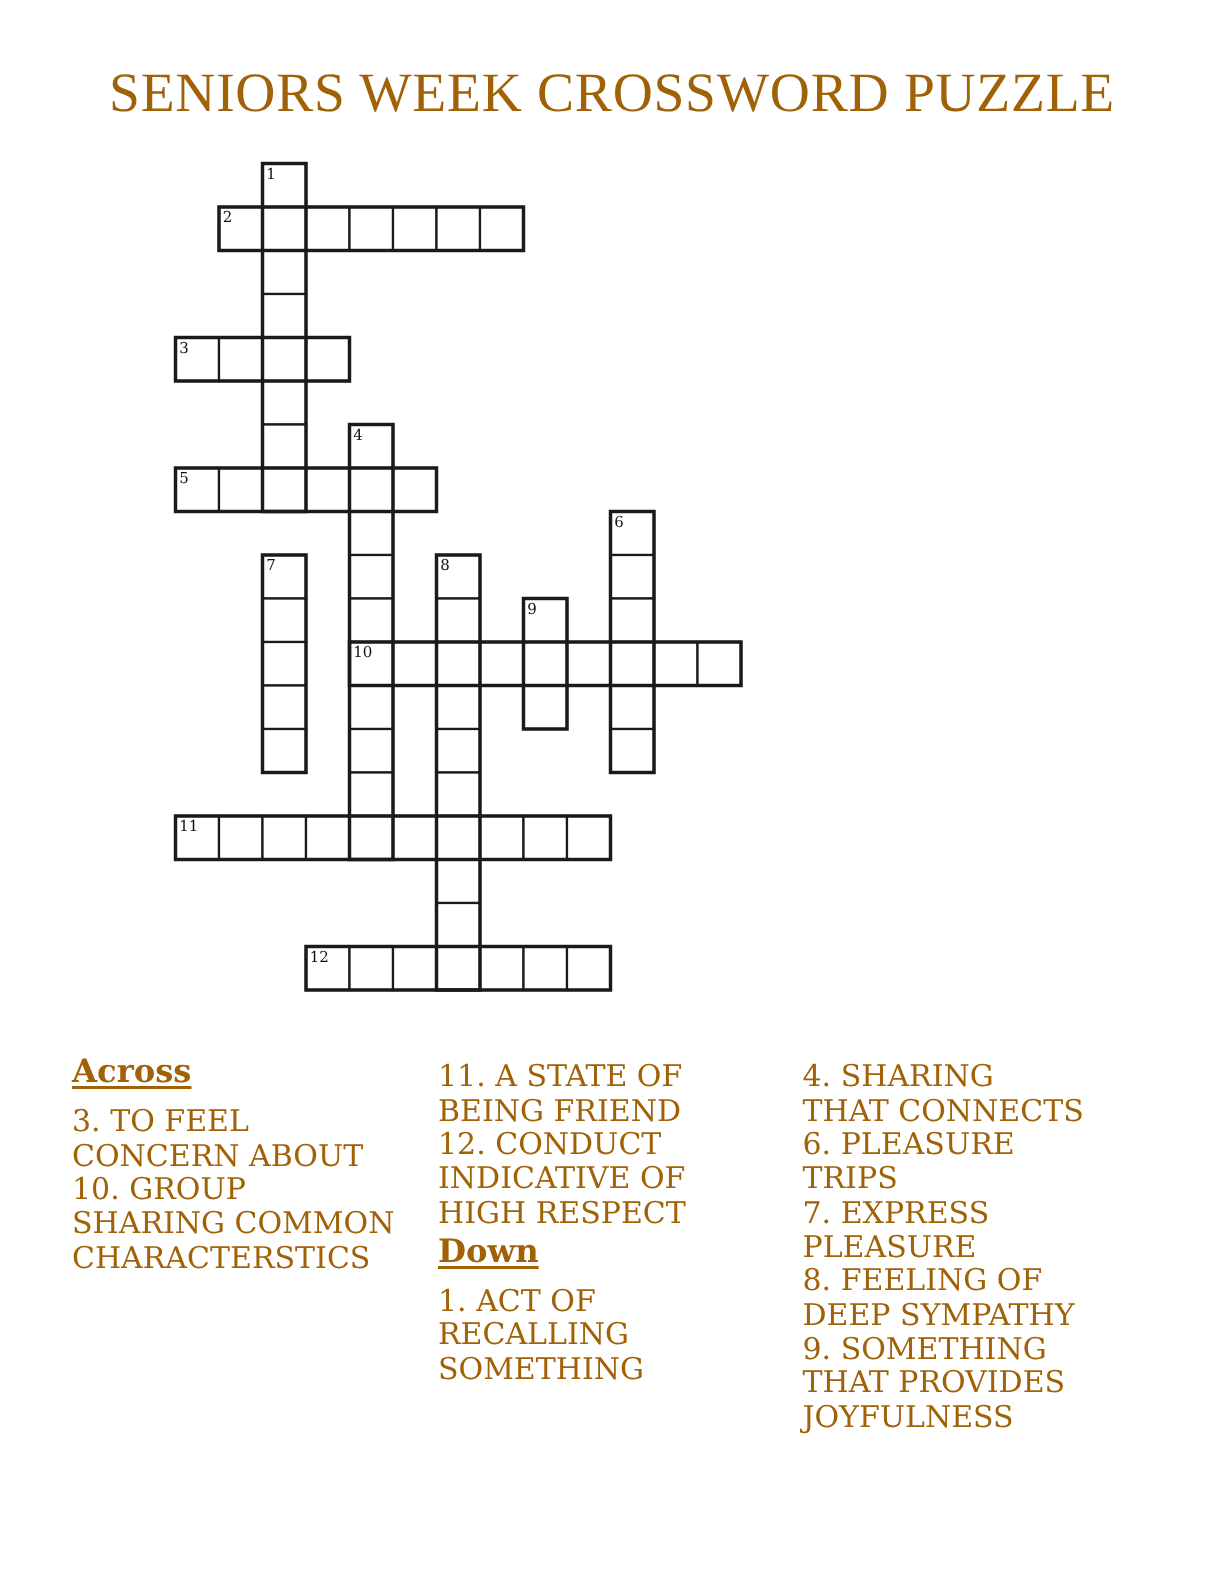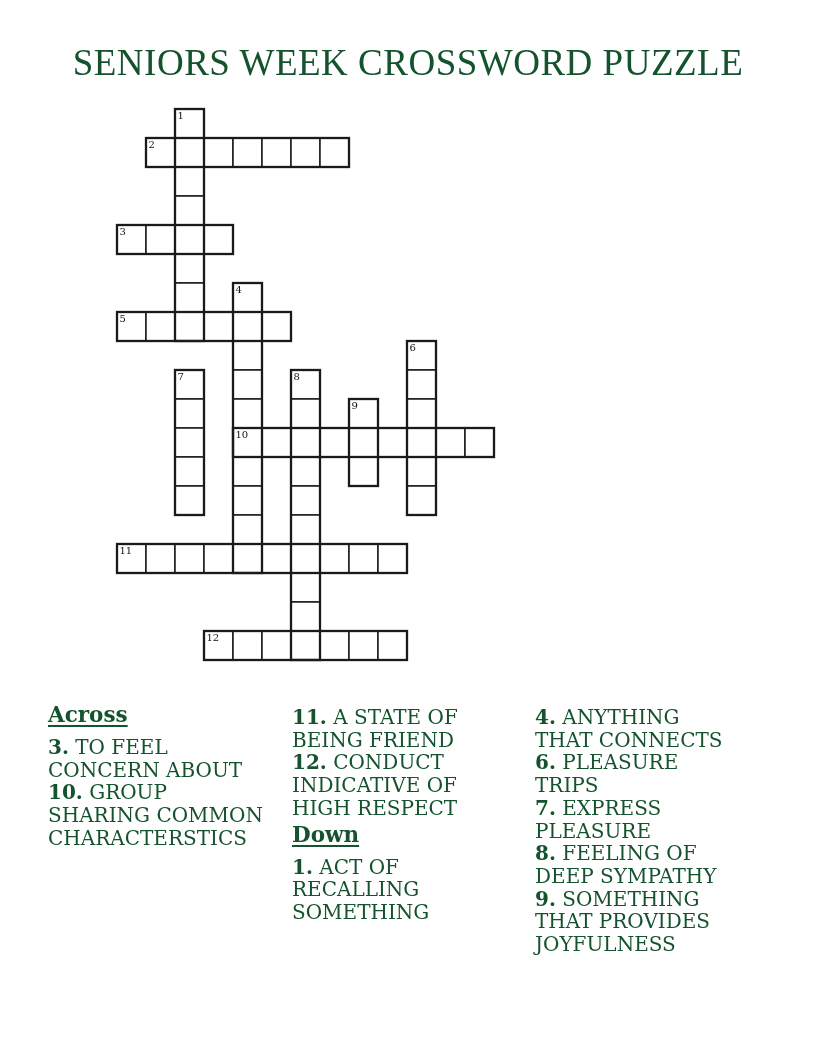--- a/index.html
+++ b/index.html
@@ -1,18 +1,18 @@
 <!DOCTYPE html>
 <html><head>
 <meta charset="utf-8">
 <style>
   html,body{margin:0;padding:0;background:#fff;}
   .page{
     position:relative;width:816px;height:1056px;background:#ffffff;
-    font-family:"DejaVu Serif",serif;color:#14532d;overflow:hidden;
+    font-family:"DejaVu Serif",serif;color:#a16207;overflow:hidden;
   }
   .title{
     position:absolute;top:41px;left:0;width:816px;margin:0;
     text-align:center;font-family:"Liberation Serif",serif;
     font-size:37px;font-weight:400;letter-spacing:0.5px;white-space:nowrap;
   }
   .grid-svg{position:absolute;left:0;top:0;}
   .grid-svg text{font-family:"DejaVu Serif",serif;fill:#111;}
   .clues{
     position:absolute;left:48px;top:702px;width:730px;display:flex;
@@ -22,21 +22,21 @@
   .clue-col[data-clue-col="1"]{width:243px;padding-top:4px;}
   .clue-col[data-clue-col="2"]{width:243px;padding-top:4px;}
   .clue-heading{
     font-size:21.5px;line-height:26px;font-weight:700;margin:0 0 8px 0;
   }
   .clue-col[data-clue-col="1"] .clue-heading{margin-top:2px;}
   .clue-heading .hu{
     text-decoration:underline;text-decoration-thickness:2px;text-underline-offset:3px;
   }
   .clue{margin:0;}
-  .clue-num{font-weight:700;}
+  .clue-num{font-weight:400;}
   .clue-text{white-space:pre-line;}
 </style>
 </head>
 <body>
 
 <div class="page">
   <h1 class="title">SENIORS WEEK CROSSWORD PUZZLE</h1>
   <svg id="grid-svg" class="grid-svg" width="816" height="700" viewBox="0 0 816 700">
       <rect x="175" y="109" width="29" height="29" fill="#ffffff" stroke="#1a1a1a" stroke-width="1.5"></rect>
       <rect x="175" y="138" width="29" height="29" fill="#ffffff" stroke="#1a1a1a" stroke-width="1.5"></rect>
@@ -151,21 +151,21 @@
 BEING FRIEND</span></div>
         <div class="clue"><b class="clue-num">12.</b><span class="clue-text"> CONDUCT
 INDICATIVE OF
 HIGH RESPECT</span></div>
         <div class="clue-heading"><span class="hu">Down</span></div>
         <div class="clue"><b class="clue-num">1.</b><span class="clue-text"> ACT OF
 RECALLING
 SOMETHING</span></div>
       </div>
     <div class="clue-col" data-clue-col="2">
-        <div class="clue"><b class="clue-num">4.</b><span class="clue-text"> ANYTHING
+        <div class="clue"><b class="clue-num">4.</b><span class="clue-text"> SHARING
 THAT CONNECTS</span></div>
         <div class="clue"><b class="clue-num">6.</b><span class="clue-text"> PLEASURE
 TRIPS</span></div>
         <div class="clue"><b class="clue-num">7.</b><span class="clue-text"> EXPRESS
 PLEASURE</span></div>
         <div class="clue"><b class="clue-num">8.</b><span class="clue-text"> FEELING OF
 DEEP SYMPATHY</span></div>
         <div class="clue"><b class="clue-num">9.</b><span class="clue-text"> SOMETHING
 THAT PROVIDES
 JOYFULNESS</span></div>

